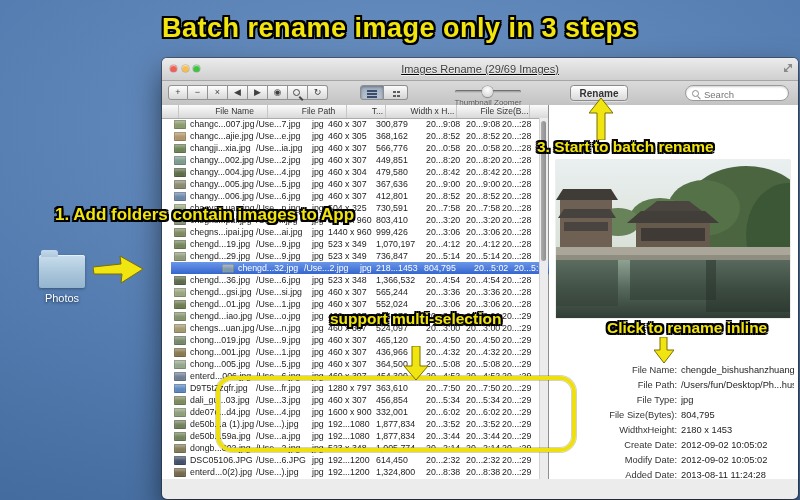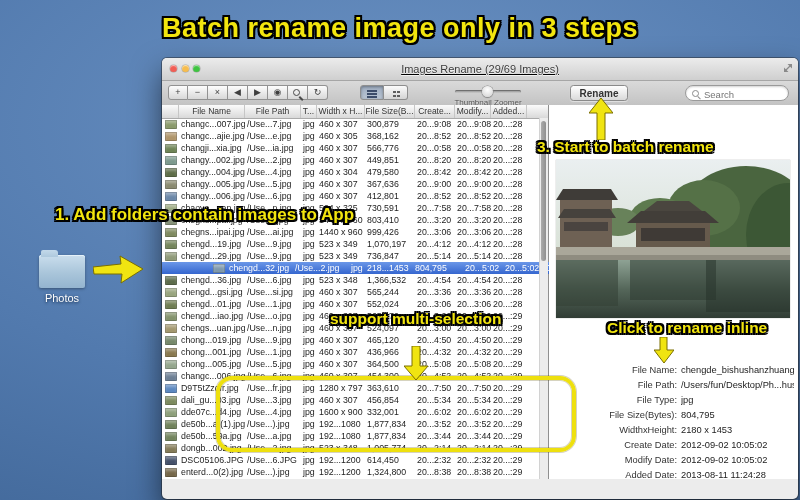--- a/index.html
+++ b/index.html
@@ -72,25 +72,25 @@
   .search{position:absolute;left:523px;top:4px;width:104px;height:16px;border:1px solid #9a9a9a;border-radius:9px;
            background:#fff;box-sizing:border-box;box-shadow:inset 0 1px 2px rgba(0,0,0,.18);}
   .search-ic{position:absolute;left:6px;top:3.5px;width:5px;height:5px;border:1.3px solid #8b8b8b;border-radius:50%;}
   .search-ic::after{content:"";position:absolute;left:5.4px;top:5.6px;width:3.6px;height:1.4px;background:#8b8b8b;
            transform:rotate(45deg);transform-origin:0 0;}
   .search input{position:absolute;left:16px;top:1px;width:82px;height:12px;border:none;outline:none;
            font-size:9.5px;font-family:"Liberation Sans",sans-serif;color:#444;background:transparent;}
   
   .main{position:absolute;top:47px;left:0;right:0;bottom:20px;display:flex;overflow:hidden;}
   .table-area{width:387px;position:relative;background:#fff;border-right:1px solid #8f8f8f;box-sizing:border-box;}
-  .thead{height:13px;display:flex;background:linear-gradient(180deg,#fbfbfb,#d9d9d9);border-bottom:1px solid #ababab;}
+  .thead{height:13px;display:flex;background:linear-gradient(180deg,#fbfbfb,#d9d9d9);border-bottom:1px solid #ababab;gap:23px;}
   .hcell{font-size:8.5px;color:#333;text-align:center;line-height:12px;border-right:1px solid #c6c6c6;
          overflow:hidden;white-space:nowrap;box-sizing:border-box;flex:none;}
   .h-iconspacer{width:17px;}
-  .rows{position:absolute;left:0;top:13px;bottom:0;width:390px;overflow:hidden;}
+  .rows{position:absolute;left:9px;top:13px;bottom:0;width:390px;overflow:hidden;}
   .trow{display:flex;height:12px;line-height:12px;font-size:8.8px;color:#1c1c1c;white-space:nowrap;align-items:center;}
   .trow.sel{background:linear-gradient(180deg,#6b97e8,#3566cf);color:#fff;padding-left:48px;}
   .thumb{width:12px;height:9px;flex:none;margin:0 2px 0 3px;border-radius:1px;
          box-shadow:inset 0 0 0 .5px rgba(0,0,0,.35), inset 0 3px 3px rgba(255,255,255,.35);}
   .cell{overflow:hidden;flex:none;box-sizing:border-box;padding-left:2px;}
   .c-name{width:66px;} .c-path{width:56px;} .c-type{width:16px;} .c-dims{width:48px;}
   .c-size{width:50px;} .c-create{width:40px;} .c-modify{width:36px;} .c-added{width:36px;}
   .scrollbar{position:absolute;right:0;top:13px;bottom:0;width:8px;background:#ececec;border-left:1px solid #d2d2d2;}
   .sthumb{position:absolute;left:1px;top:3px;width:5px;height:140px;border-radius:3px;
           background:linear-gradient(90deg,#ababab,#8f8f8f);}
@@ -403,21 +403,21 @@
             <span class="cell c-path">/Use...5.jpg</span>
             <span class="cell c-type">jpg</span>
             <span class="cell c-dims">460 x 307</span>
             <span class="cell c-size">364,500</span>
             <span class="cell c-create">20...5:08</span>
             <span class="cell c-modify">20...5:08</span>
             <span class="cell c-added">20...:29</span>
           </div>
           <div class="trow">
             <span class="thumb" style="background-color: rgb(109, 127, 148);"></span>
-            <span class="cell c-name">changc...006.jpg</span>
+            <span class="cell c-name">enterd...006.jpg</span>
             <span class="cell c-path">/Use...6.jpg</span>
             <span class="cell c-type">jpg</span>
             <span class="cell c-dims">460 x 307</span>
             <span class="cell c-size">454,300</span>
             <span class="cell c-create">20...4:52</span>
             <span class="cell c-modify">20...4:52</span>
             <span class="cell c-added">20...:29</span>
           </div>
           <div class="trow">
             <span class="thumb" style="background-color: rgb(92, 136, 192);"></span>

